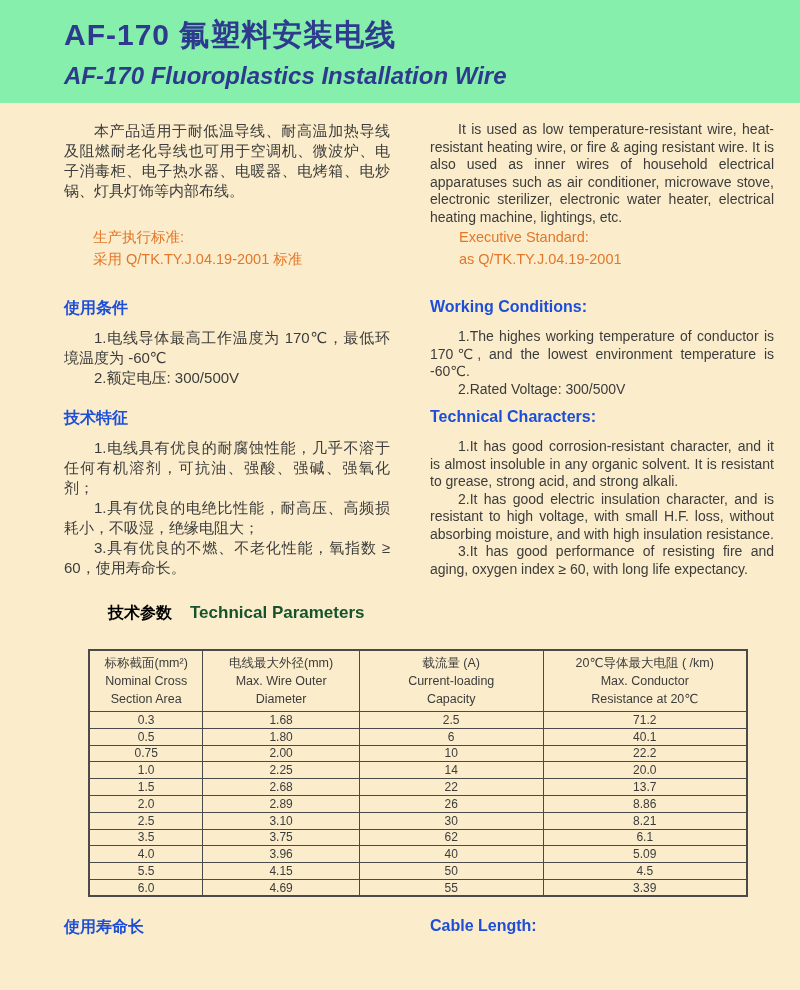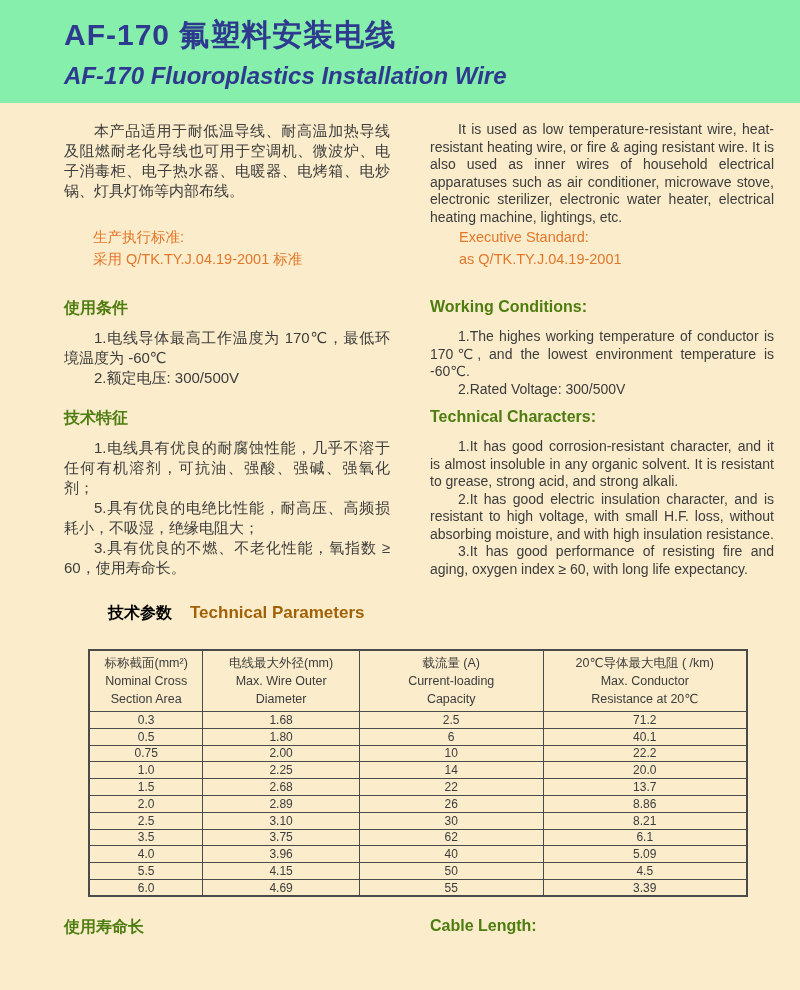--- a/index.html
+++ b/index.html
@@ -15,28 +15,28 @@
   .content { background:#fbedcb; height:887px; padding:18px 26px 0 64px; }
   .two-col { display:flex; }
   .col-l { width:326px; flex:none; }
   .col-r { flex:1; margin-left:40px; }
   p.body-zh { font-size:15px; line-height:20px; text-align:justify; text-indent:2em; }
   p.body-en { font-size:14px; line-height:17.5px; text-align:justify; text-indent:2em; }
   .row-intro { min-height:102px; }
   .row-standard { height:72px; }
   .standard { color:#e2772b; font-size:14.5px; line-height:22px; padding-left:2em; }
   .row-heading { height:30px; }
-  .heading { color:#4d7c0f; font-weight:bold; font-size:16px; }
+  .heading { color:#1d4ed8; font-weight:bold; font-size:16px; }
   .row-wc { height:80px; }
   .row-tc { height:150px; }
   .item-zh { font-size:15px; line-height:20px; text-align:justify; text-indent:2em; }
   .item-en { font-size:14px; line-height:17.5px; text-align:justify; text-indent:2em; }
   .params-heading { margin-top:13px; height:24px; display:flex; align-items:center; }
   .params-heading .zh { color:#000000; font-weight:bold; font-size:16px;margin-left:44px; }
-  .params-heading .en { color:#a16207; font-weight:bold; font-size:17px; margin-left:18px; }
+  .params-heading .en { color:#14532d; font-weight:bold; font-size:17px; margin-left:18px; }
   table.params {
     margin-top:24px; margin-left:24px; width:660px;
     border-collapse:collapse; table-layout:fixed;
     border:2px solid #4a4a4a;
   }
   table.params th, table.params td { border:1px solid #4a4a4a; text-align:center; }
   table.params th { font-weight:normal; font-size:12.5px; line-height:18px; padding:3px 2px; }
   table.params td { font-size:12px; height:16.8px; padding:0 4px; }
   col.c1{width:17.3%} col.c2{width:23.8%} col.c3{width:27.9%} col.c4{width:31%}
   .row-bottom-heading { margin-top:20px; height:30px; }
@@ -89,21 +89,21 @@
   </div>
 
   <div class="two-col row-heading">
     <div class="col-l heading">技术特征</div>
     <div class="col-r heading">Technical Characters:</div>
   </div>
 
   <div class="two-col row-tc">
     <div class="col-l">
       <p class="item-zh">1.电线具有优良的耐腐蚀性能，几乎不溶于任何有机溶剂，可抗油、强酸、强碱、强氧化剂；</p>
-      <p class="item-zh">5.具有优良的电绝比性能，耐高压、高频损耗小，不吸湿，绝缘电阻大；</p>
+      <p class="item-zh">1.具有优良的电绝比性能，耐高压、高频损耗小，不吸湿，绝缘电阻大；</p>
       <p class="item-zh">3.具有优良的不燃、不老化性能，氧指数 ≥ 60，使用寿命长。</p>
     </div>
     <div class="col-r">
       <p class="item-en">1.It has good corrosion-resistant character, and it is almost insoluble in any organic solvent. It is resistant to grease, strong acid, and strong alkali.</p>
       <p class="item-en">2.It has good electric insulation character, and is resistant to high voltage, with small H.F. loss, without absorbing moisture, and with high insulation resistance.</p>
       <p class="item-en">3.It has good performance of resisting fire and aging, oxygen index ≥ 60, with long life expectancy.</p>
     </div>
   </div>
 
   <div class="params-heading">

